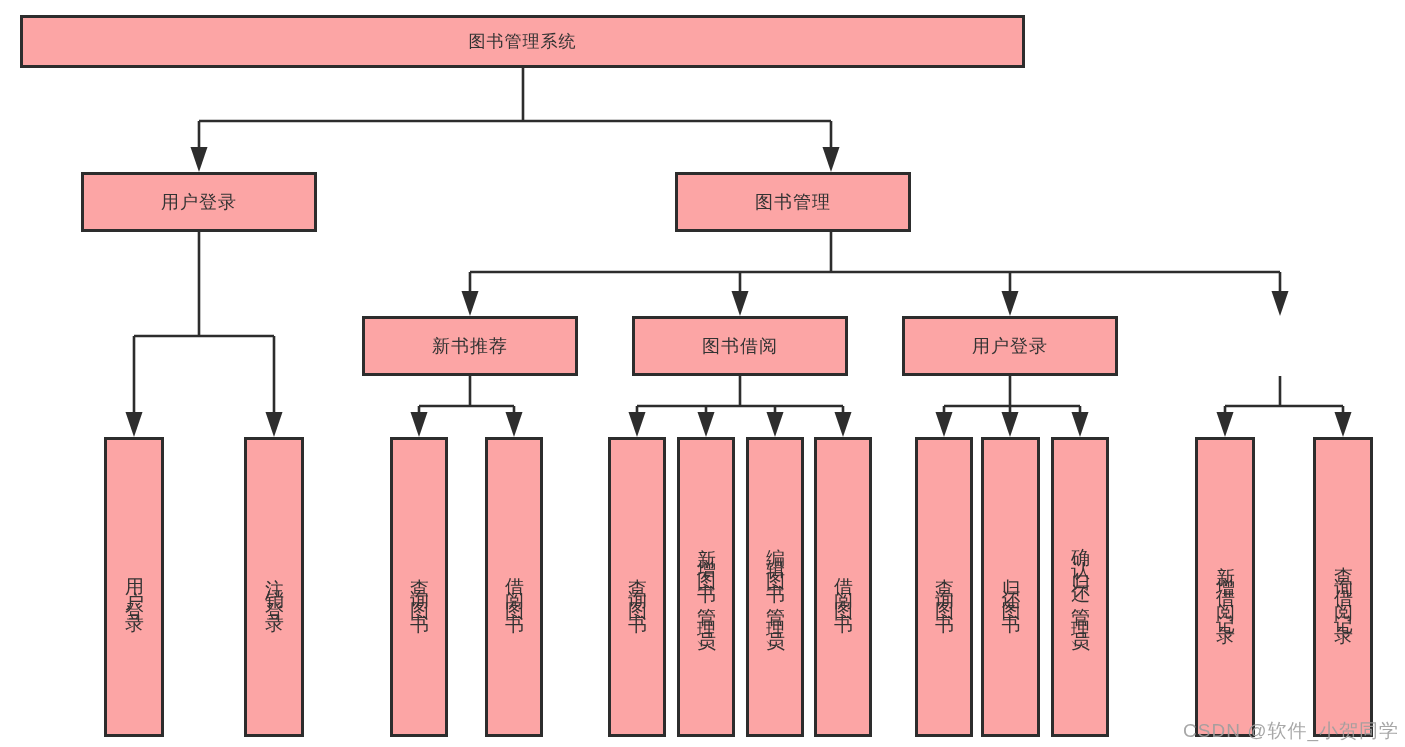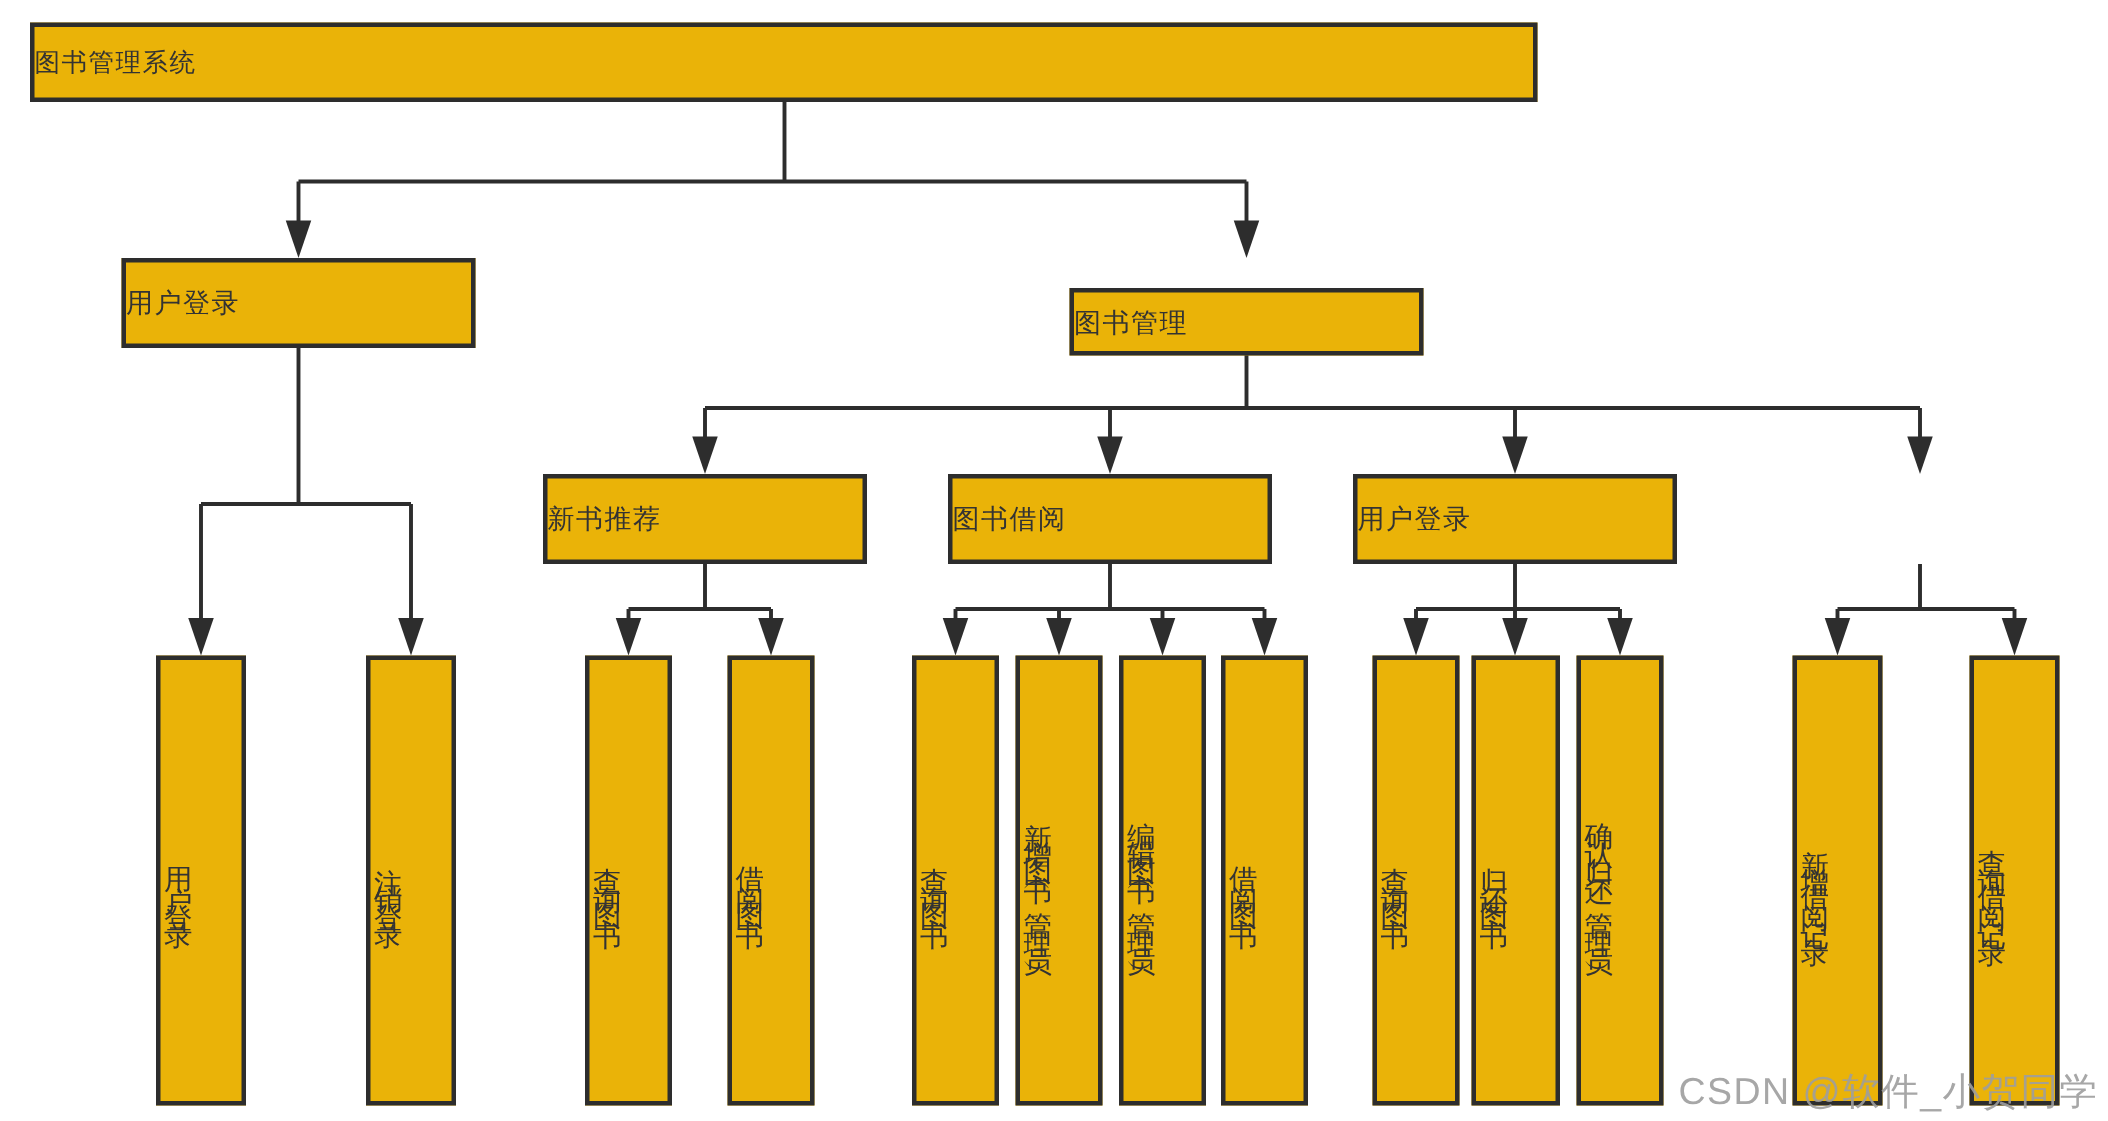--- a/index.html
+++ b/index.html
@@ -11,37 +11,37 @@
     color:#333333;
     overflow:hidden;
   }
   .connectors { position:absolute; left:0; top:0; width:1405px; height:747px; }
   .connectors path { stroke:#2d2d2d; stroke-width:2.6; fill:none; }
   .connectors polygon { fill:#2d2d2d; stroke:none; }
   .box {
     position:absolute;
     box-sizing:border-box;
     border:3px solid #2d2d2d;
-    background:#eab308;
-    display:flex; align-items:center; 
+    background:#fca5a5;
+    display:flex; align-items:center; justify-content:center;
   }
   .h-root  { font-size:17px; letter-spacing:1px; }
   .h-node  { font-size:18px; letter-spacing:1px; }
   .leaf span.v {
     writing-mode:vertical-rl;
     text-orientation:mixed;
     font-size:19px;
     letter-spacing:12px;
     line-height:1.1;
     white-space:nowrap;
   }
   .watermark {
     position:absolute;
     right:6px; bottom:3px;
-    font-size:25px;
+    font-size:19px;
     color:#9e9e9e;
     opacity:0.9;
     letter-spacing:1px;
     z-index:5;
   }
 </style>
 </head>
 <body>
 
 <div class="canvas">
@@ -96,21 +96,21 @@
     </g>
   </svg>
 
   <div class="box h-root" style="left:20px; top:15px; width:1005px; height:53px;">
     <span>图书管理系统</span>
   </div>
 
   <div class="box h-node" style="left:81px; top:172px; width:236px; height:60px;">
     <span>用户登录</span>
   </div>
-  <div class="box h-node" style="left:713px; top:172px; width:236px; height:45px;margin-top:20px;">
+  <div class="box h-node" style="left:675px; top:172px; width:236px; height:60px;">
     <span>图书管理</span>
   </div>
 
   <div class="box h-node" style="left:632px; top:316px; width:216px; height:60px;">
     <span>图书借阅</span>
   </div>
   <div class="box h-node" style="left:362px; top:316px; width:216px; height:60px;">
     <span>新书推荐</span>
   </div>
   <div class="box h-node" style="left:902px; top:316px; width:216px; height:60px;">

